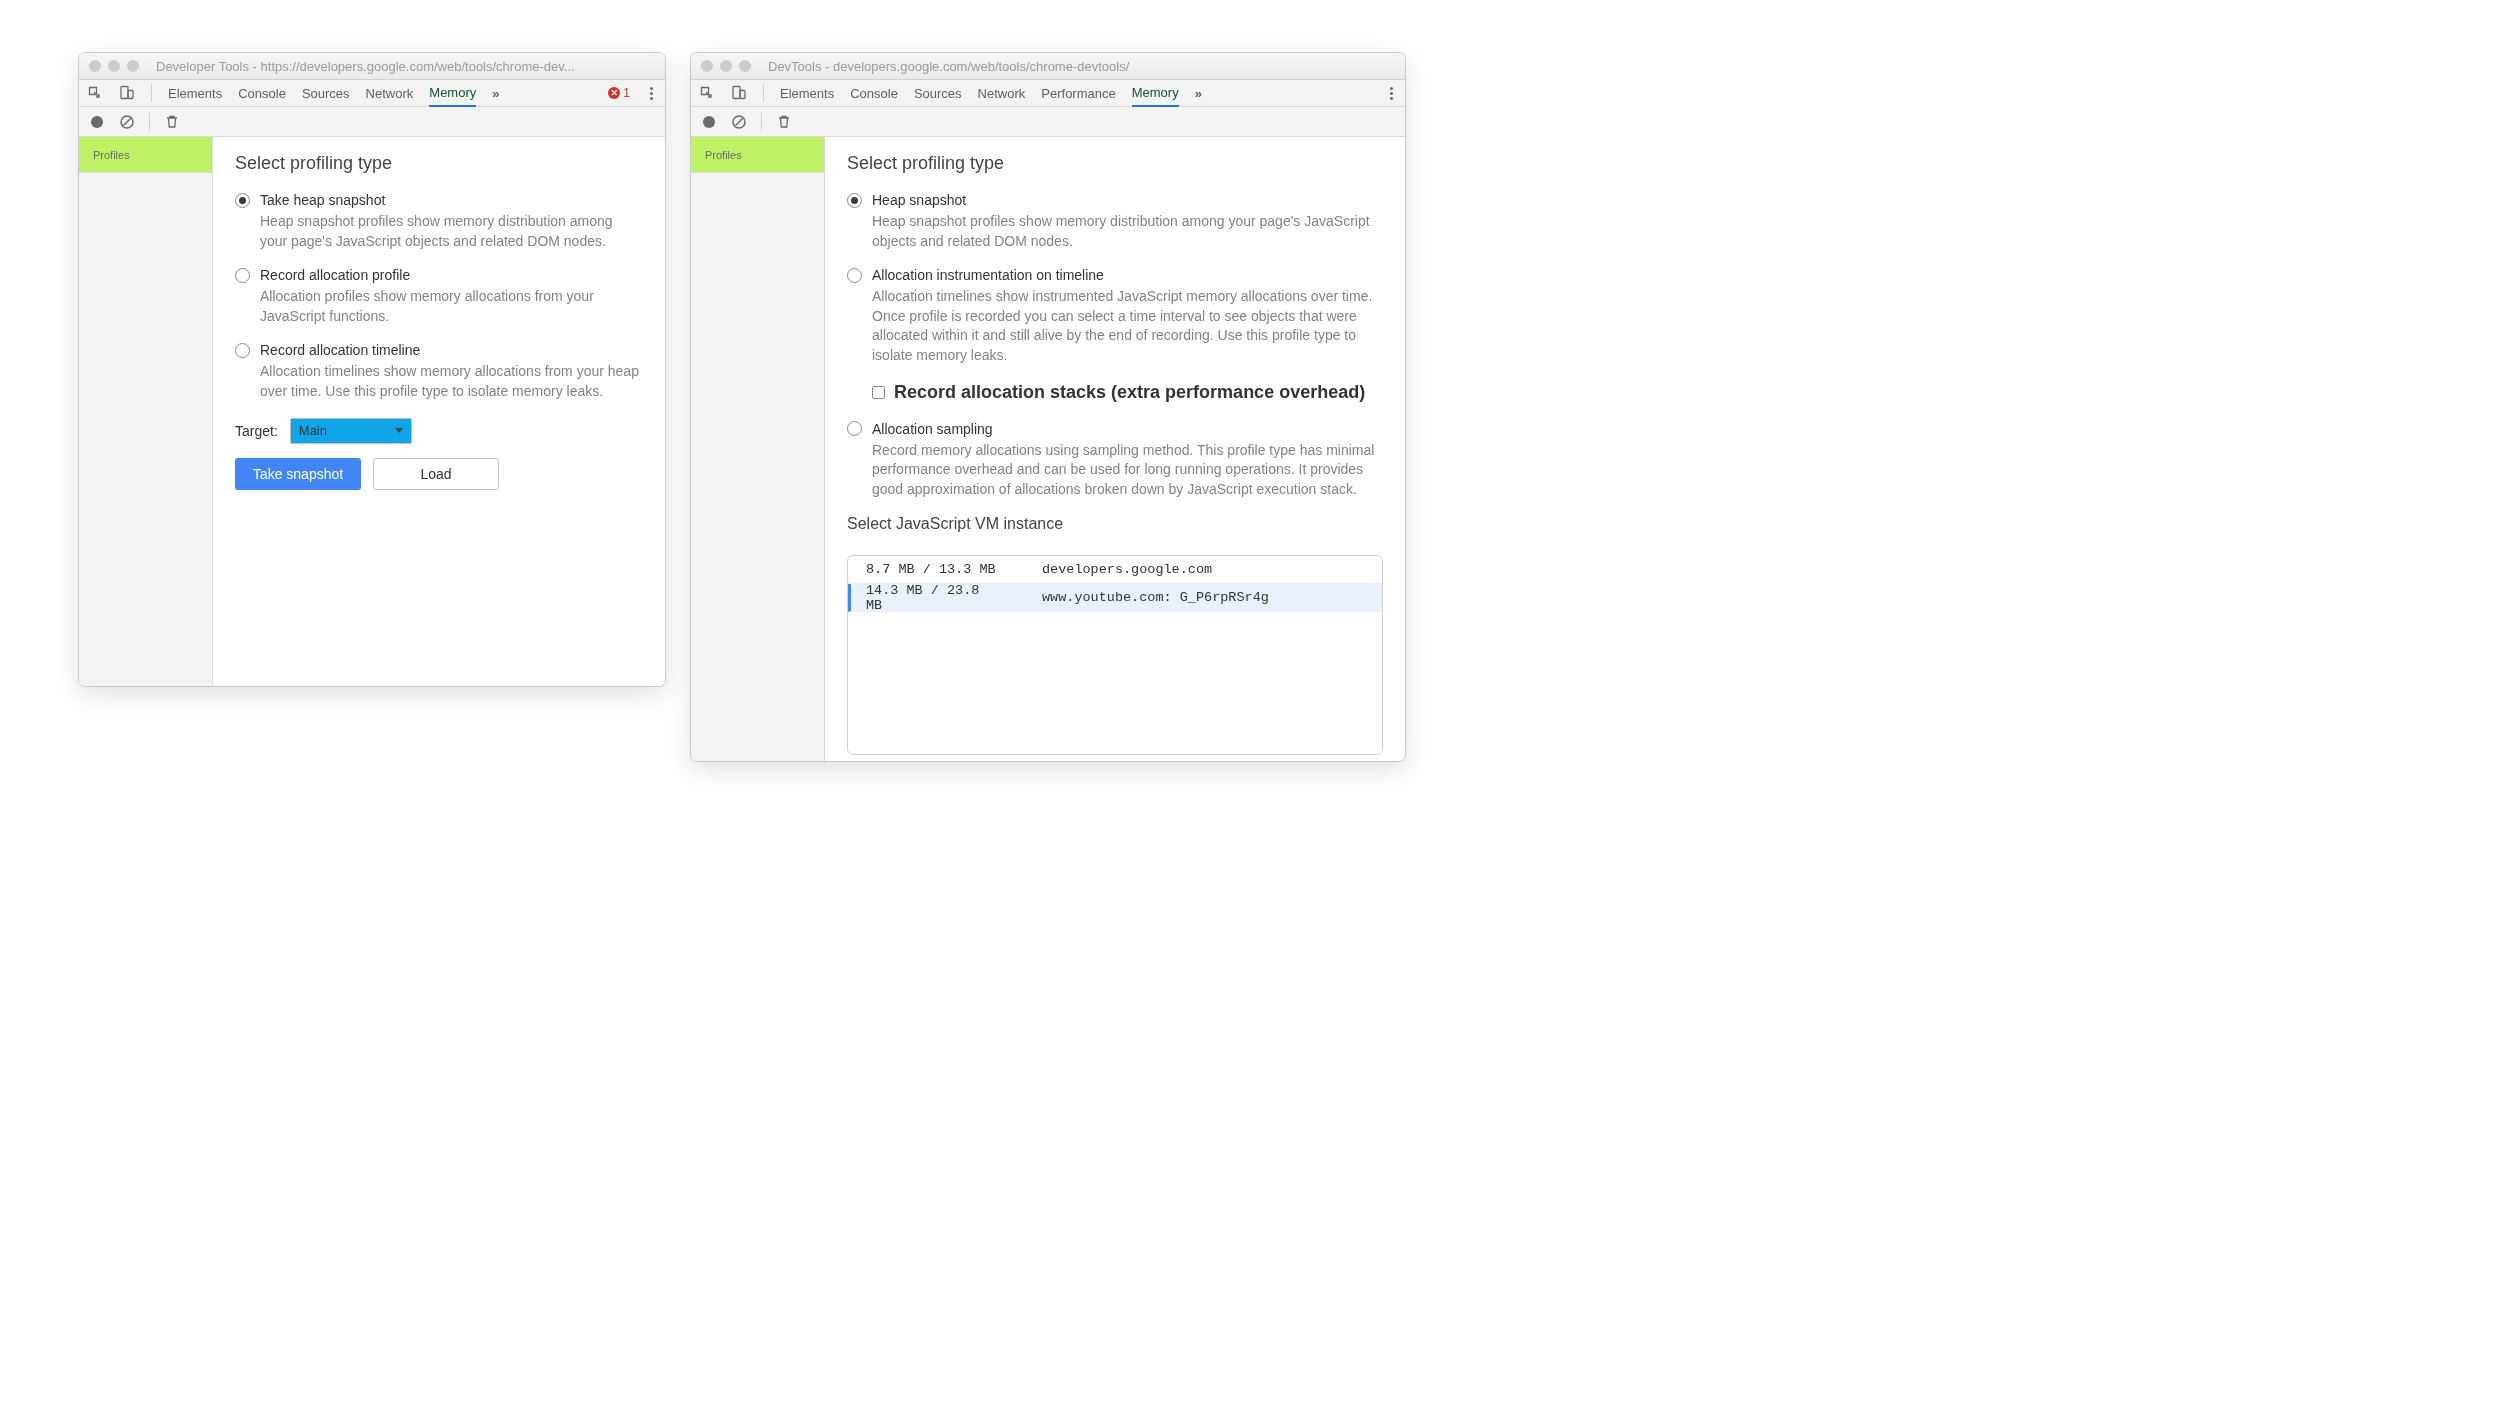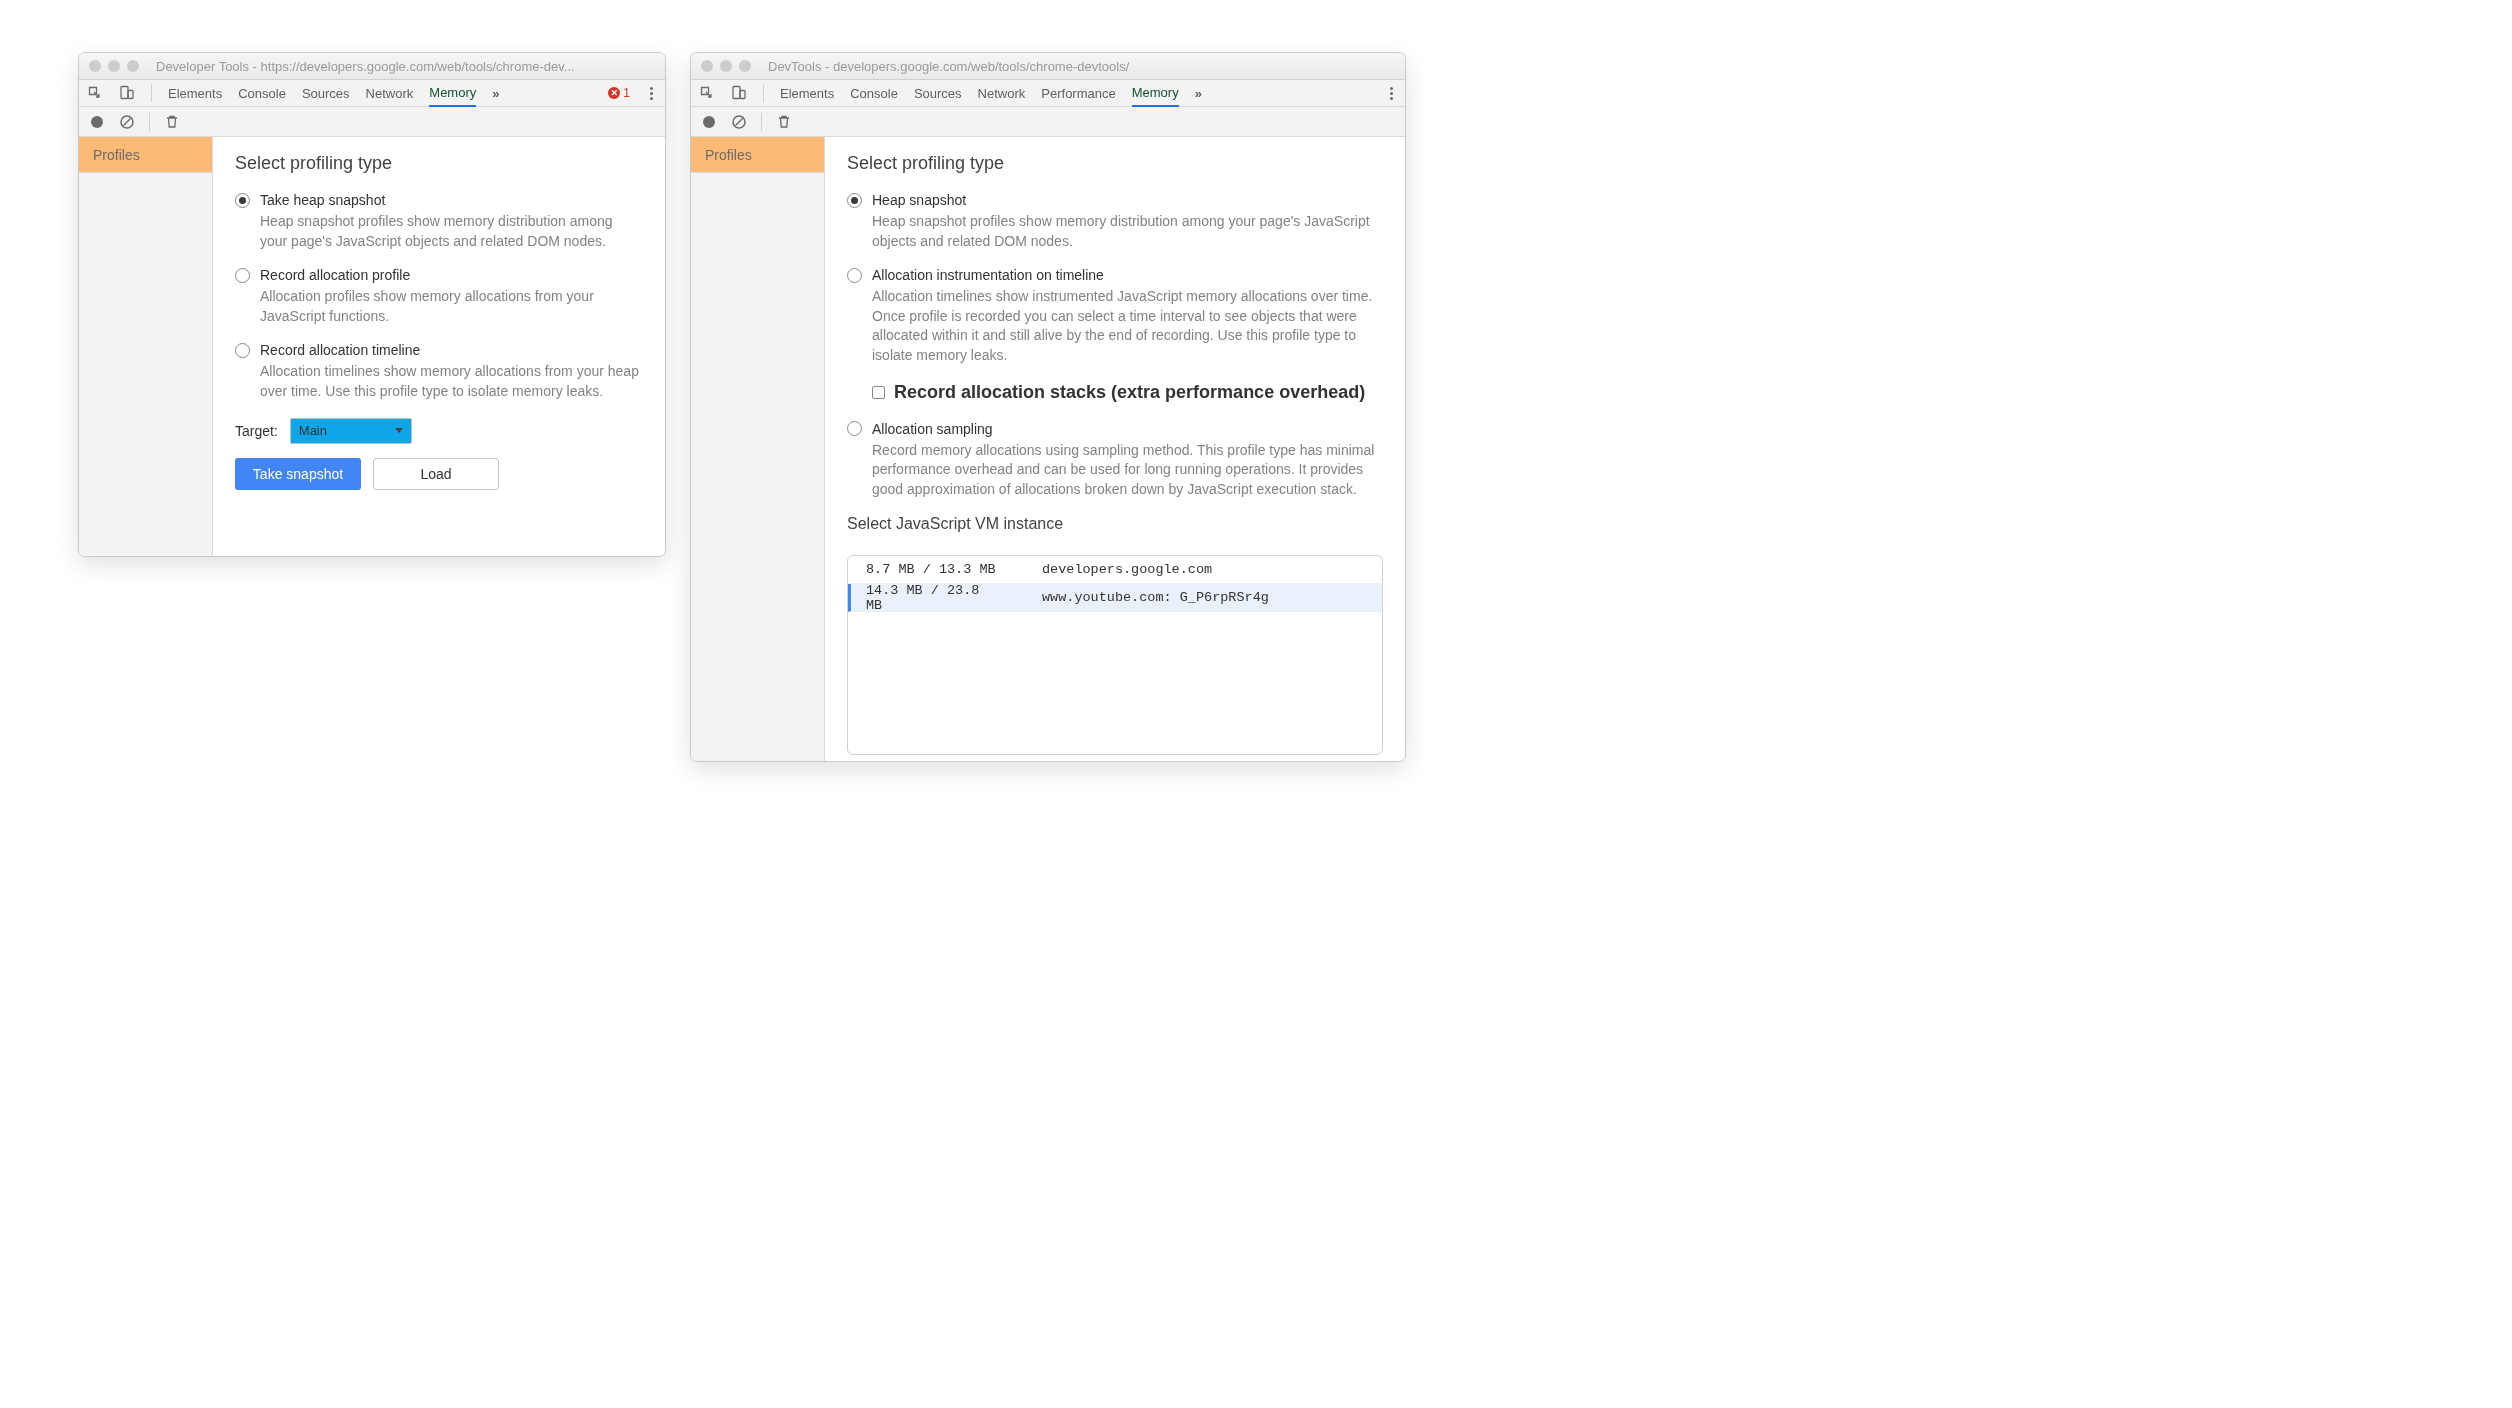--- a/index.html
+++ b/index.html
@@ -13,21 +13,21 @@
     .window {
       background: #fff;
       border: 1px solid #c9c9c9;
       border-radius: 7px;
       box-shadow: 0 8px 24px rgba(0,0,0,0.12);
       overflow: hidden;
       display: flex;
       flex-direction: column;
       flex-shrink: 0;
     }
-    .window.left { width: 588px; height: 505px; }
+    .window.left { width: 588px; height: 635px; }
     .window.right { width: 716px; height: 710px; }
     .titlebar {
       height: 27px;
       background: linear-gradient(#f6f6f6,#e9e9e9);
       border-bottom: 1px solid #d0d0d0;
       display: flex;
       align-items: center;
       padding-left: 10px;
       gap: 7px;
       font-size: 13px;
@@ -70,23 +70,23 @@
       width: 134px;
       background: #f3f3f3;
       border-right: 1px solid #d9d9d9;
       flex-shrink: 0;
     }
     .side-sec {
       height: 36px;
       display: flex;
       align-items: center;
       padding: 0 14px;
-      font-size: 14px;
+      font-size: 11px;
       color: #6b6b6b;
-      background: #fdba74;
+      background: #bef264;
       border-bottom: 1px solid #d9d9d9;
     }
     .main {
       flex: 1;
       padding: 16px 22px;
       overflow: auto;
       font-size: 14px;
       color: #333;
     }
     .main h1 { font-size: 18px; font-weight: 400; color: #444; margin-bottom: 18px; }

